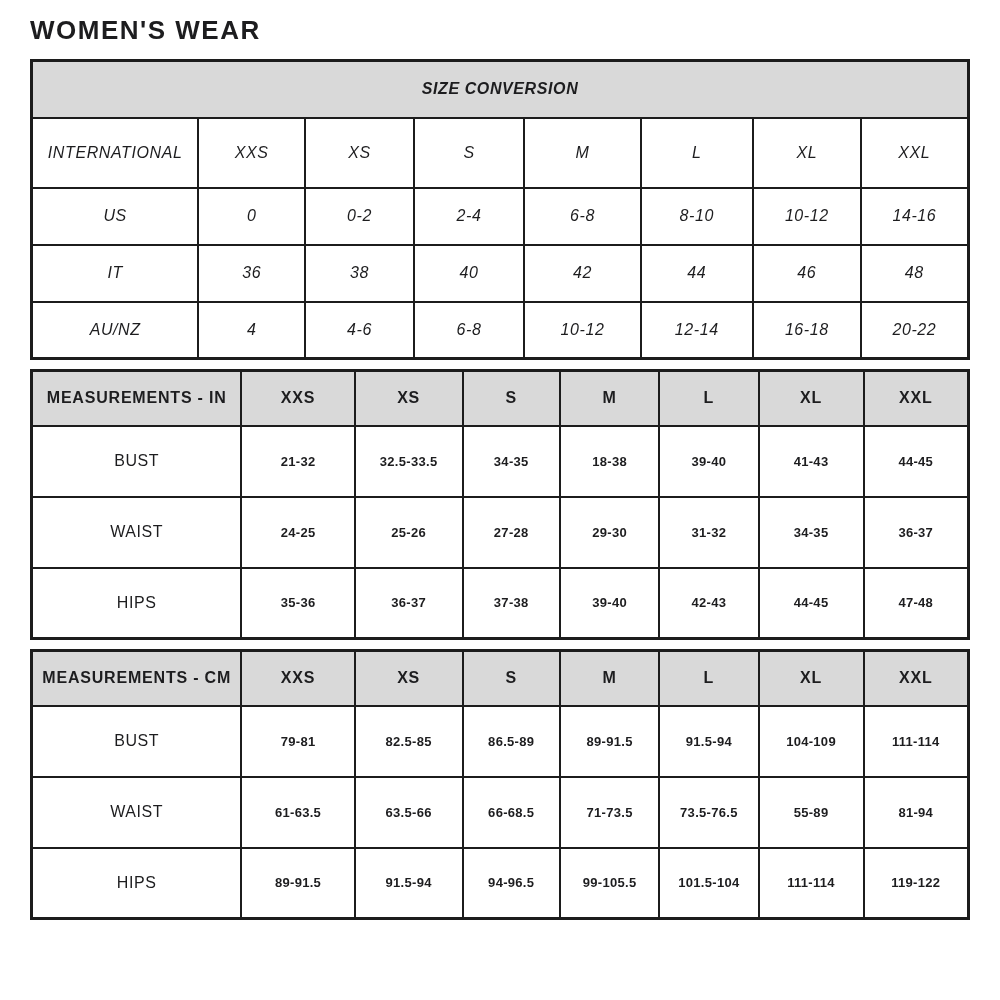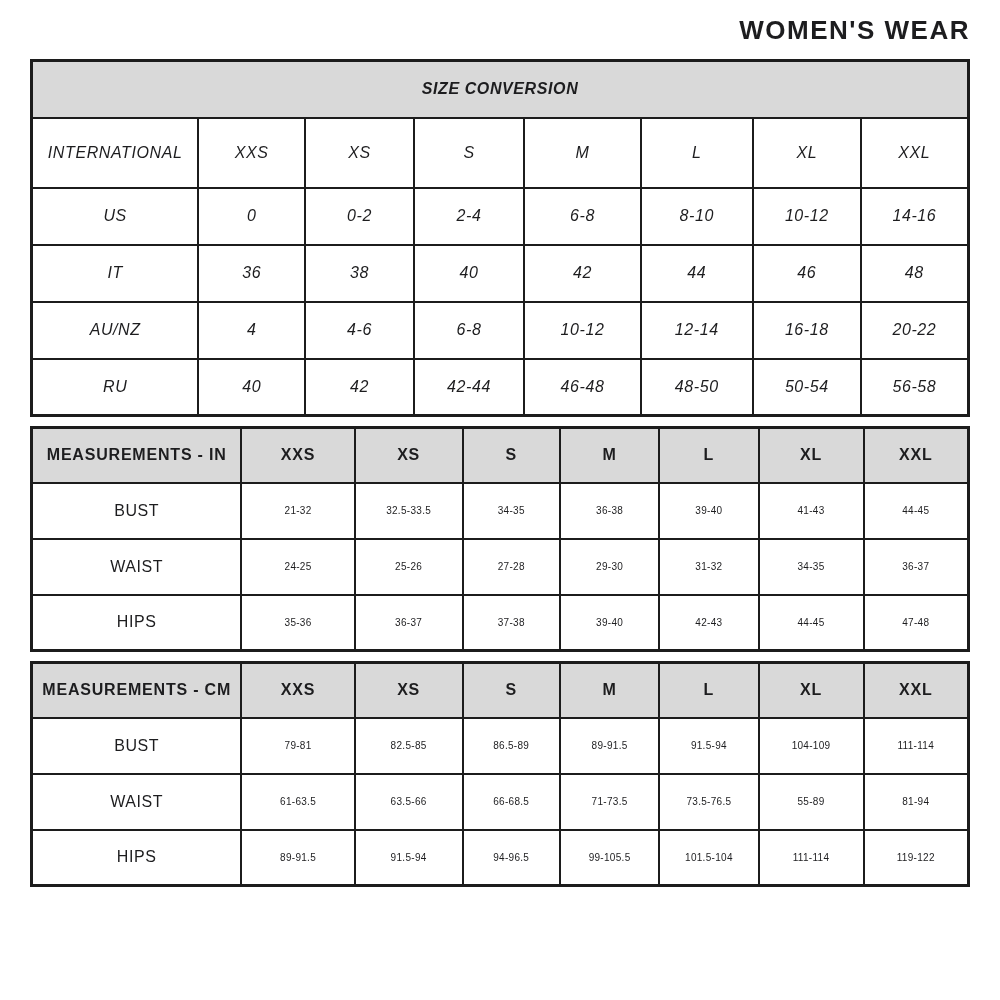--- a/index.html
+++ b/index.html
@@ -5,21 +5,21 @@
   * { margin: 0; padding: 0; box-sizing: border-box; }
   html, body { background: #ffffff; }
   body {
     width: 1000px; height: 1000px;
     font-family: "Liberation Sans", sans-serif;
     color: #1d1d1f;
     overflow: hidden;
   }
   .page { width: 1000px; height: 1000px; padding: 15px 30px 0 30px; }
   .page-title {
-    text-align: right;
+    text-align: left;
     font-size: 26px;
     font-weight: bold;
     letter-spacing: 1.5px;
     margin-bottom: 13px;
   }
   table.tbl {
     width: 100%;
     border-collapse: collapse;
     table-layout: fixed;
     border: 3px solid #1c1c1c;
@@ -45,22 +45,22 @@
     font-weight: bold;
     font-size: 16px;
     letter-spacing: 0.8px;
     height: 55px;
   }
   
   table.t1 td { height: 57px; font-size: 16px; letter-spacing: 0.6px; font-style: italic; }
   table.t1 tr.col-header td { height: 70px; }
   
   table.tm td.row-label { font-size: 16px; letter-spacing: 0.6px; }
-  table.tm td.val { font-size: 10px; letter-spacing: 0.3px; }
-  table.tm tr.data td { height: 56px; margin-top: 43px; }
+  table.tm td.val { font-size: 13px; letter-spacing: 0.3px; font-weight: bold; }
+  table.tm tr.data td { height: 71px; margin-top: 43px; }
 </style>
 </head>
 <body>
 
 <div class="page">
 
   <div class="page-title">WOMEN'S WEAR</div>
 
   <table class="tbl t1">
     <colgroup>
@@ -109,30 +109,20 @@
     </tr>
     <tr>
       <td>AU/NZ</td>
       <td>4</td>
       <td>4-6</td>
       <td>6-8</td>
       <td>10-12</td>
       <td>12-14</td>
       <td>16-18</td>
       <td>20-22</td>
-    </tr>
-    <tr>
-      <td>RU</td>
-      <td>40</td>
-      <td>42</td>
-      <td>42-44</td>
-      <td>46-48</td>
-      <td>48-50</td>
-      <td>50-54</td>
-      <td>56-58</td>
     </tr>
   </tbody>
     </table>
 
   <table class="tbl tm">
     <colgroup>
       <col style="width:22.4%">
       <col style="width:12.1%">
         <col style="width:11.5%">
         <col style="width:10.4%">
@@ -150,21 +140,21 @@
       <td>M</td>
       <td>L</td>
       <td>XL</td>
       <td>XXL</td>
     </tr>
     <tr class="data">
       <td class="row-label">BUST</td>
       <td class="val">21-32</td>
       <td class="val">32.5-33.5</td>
       <td class="val">34-35</td>
-      <td class="val">36-38</td>
+      <td class="val">18-38</td>
       <td class="val">39-40</td>
       <td class="val">41-43</td>
       <td class="val">44-45</td>
     </tr>
     <tr class="data">
       <td class="row-label">WAIST</td>
       <td class="val">24-25</td>
       <td class="val">25-26</td>
       <td class="val">27-28</td>
       <td class="val">29-30</td>

